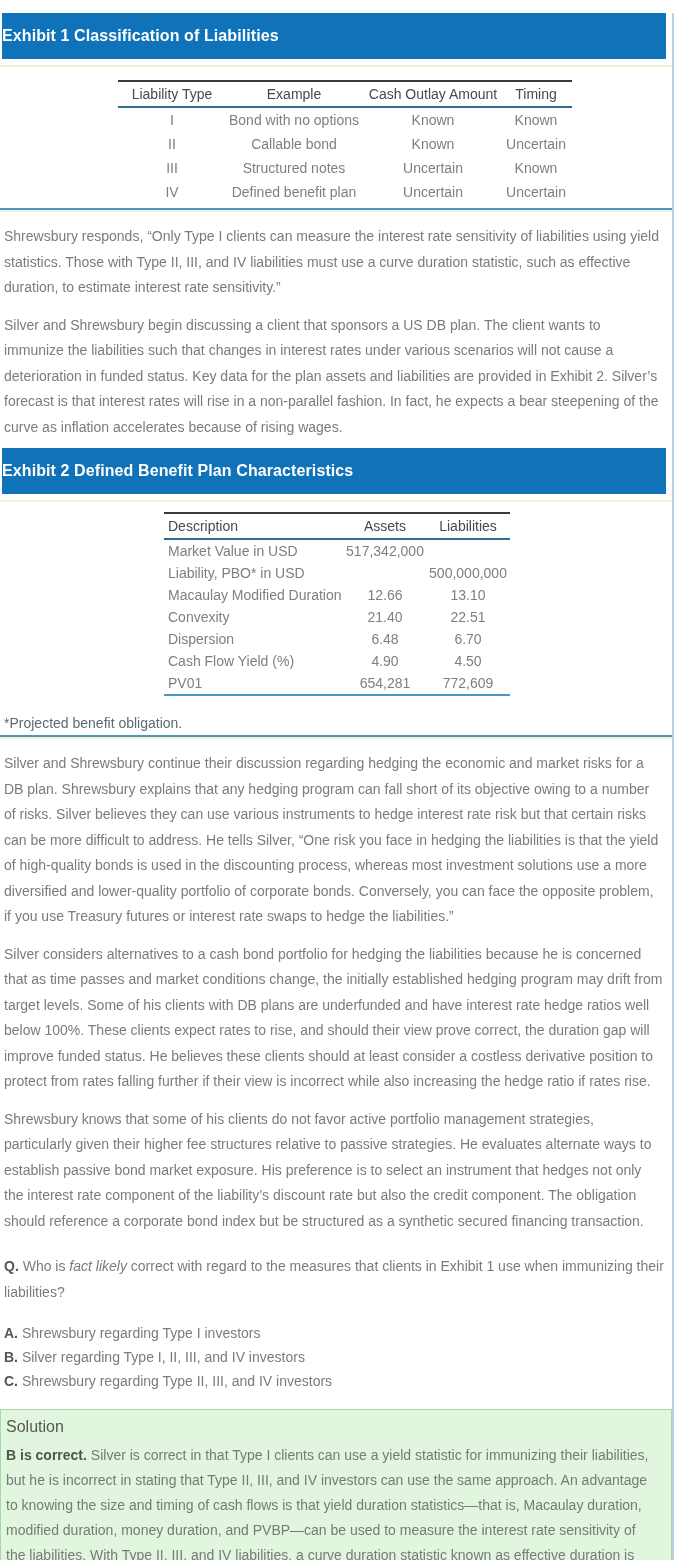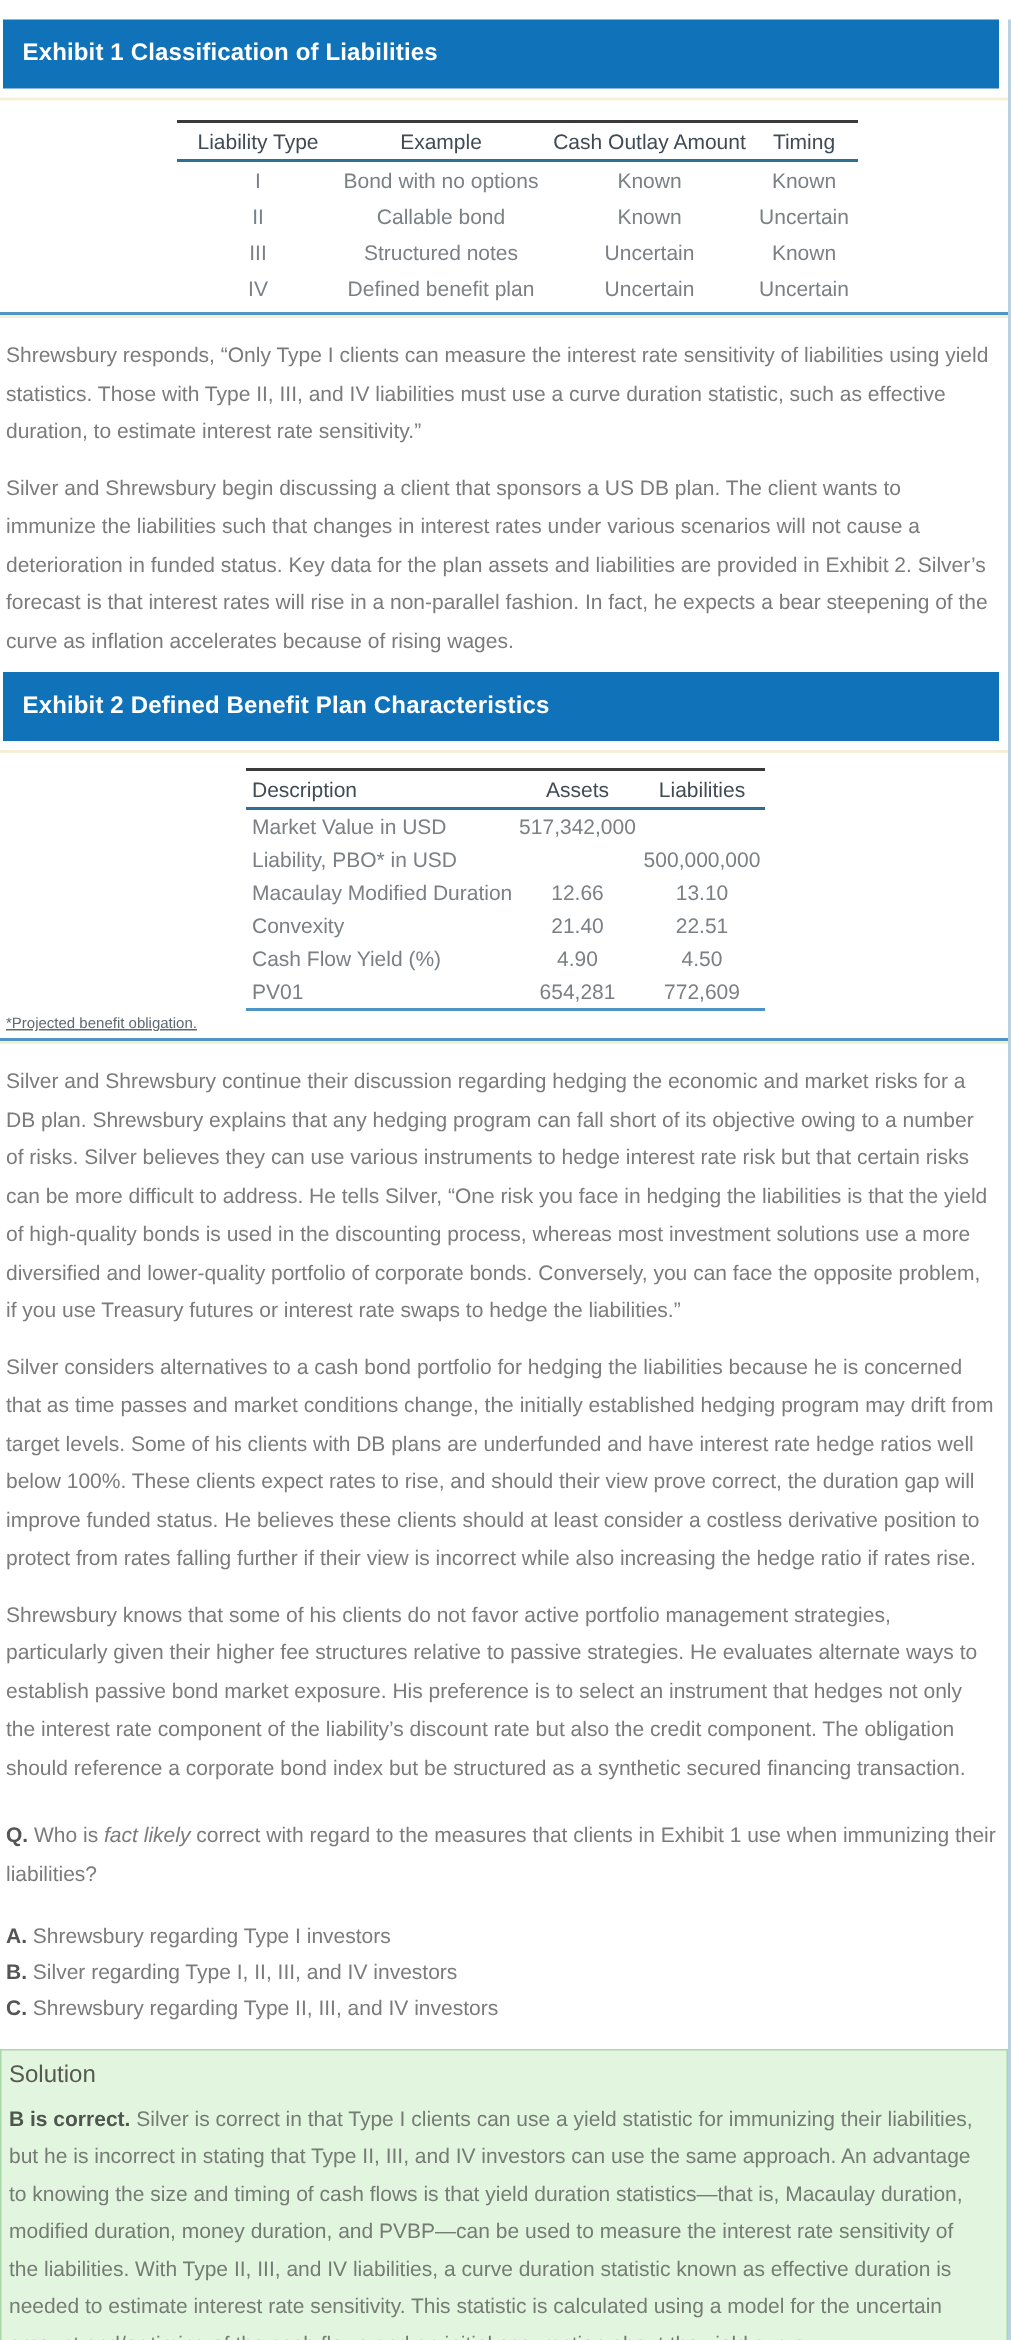--- a/index.html
+++ b/index.html
@@ -7,39 +7,39 @@
     width:674px;height:1560px;overflow:hidden;background:#ffffff;
     font-family:"Liberation Sans", sans-serif;
   }
   .page{
     box-sizing:border-box;width:674px;height:1560px;
     border-right:2px solid #B9D2E2;background:#ffffff;position:relative;
   }
   .banner{
     margin:13px 6px 0 2px;height:46px;line-height:46px;
     background:#1072B8;color:#ffffff;font-size:16px;font-weight:700;
-    padding-left:13px;letter-spacing:0.1px;
+    letter-spacing:0.1px;
   }
   .banner.second{margin-top:8px;}
   .hr-cream{height:0;border:0;border-top:2px solid #F6EFD8;margin:6px 0 0 0;}
   .hr-blue{height:0;border:0;border-top:2px solid #4E94C6;border-bottom:2px solid #F6EFD8;margin:4px 0 0 0;}
   table{border-collapse:collapse;table-layout:fixed;}
   th,td{white-space:nowrap;overflow:hidden;font-weight:400;}
   .t1{margin:13px 0 0 118px;font-size:14px;}
   .t1 th{border-top:2px solid #3A3A3A;border-bottom:2px solid #2F7092;color:#414B54;padding:4px 2px;}
   .t1 td{color:#7B8085;padding:4px 2px;}
   .t1 th:first-child,.t1 td:first-child{text-align:center;padding-left:6px;}
   .t1 th:not(:first-child),.t1 td:not(:first-child){text-align:center;}
   .t2{margin:10px 0 0 164px;font-size:14px;}
   .t2 th{border-top:2px solid #3A3A3A;border-bottom:2px solid #2F7092;color:#414B54;padding:4px 2px;}
   .t2 td{color:#7B8085;padding:3px 2px;}
   .t2 tbody tr:last-child td{border-bottom:2px solid #4E94C6;}
   .t2 th:first-child,.t2 td:first-child{text-align:left;padding-left:4px;}
   .t2 th:not(:first-child),.t2 td:not(:first-child){text-align:center;}
-  .footnote{margin:3px 0 0 4px;font-size:10px;color:#5E6A71;text-decoration:underline;}
+  .footnote{margin:19px 0 0 4px;font-size:14px;color:#5E6A71;}
   .para{font-size:14px;line-height:25.5px;color:#7B7B7B;margin:12px 8px 0 4px;}
   .question{font-size:14px;line-height:25.5px;color:#7B7B7B;margin:20px 8px 0 4px;}
   .q-prefix{font-weight:700;color:#555555;}
   .q-em{font-style:italic;}
   .options{margin:16px 8px 16px 4px;}
   .option{font-size:14px;line-height:24px;color:#7B7B7B;}
   .opt-letter{font-weight:700;color:#555555;}
   .solution{
     margin-top:12px;box-sizing:border-box;width:672px;min-height:200px;
     background:#E2F5DF;border:1px solid #ABD8AB;padding:7px 10px 20px 5px;
@@ -139,20 +139,25 @@
         <td>Macaulay Modified Duration</td>
         <td>12.66</td>
         <td>13.10</td>
       </tr>
       <tr>
         <td>Convexity</td>
         <td>21.40</td>
         <td>22.51</td>
       </tr>
       <tr>
+        <td>Dispersion</td>
+        <td>6.48</td>
+        <td>6.70</td>
+      </tr>
+      <tr>
         <td>Cash Flow Yield (%)</td>
         <td>4.90</td>
         <td>4.50</td>
       </tr>
       <tr>
         <td>PV01</td>
         <td>654,281</td>
         <td>772,609</td>
       </tr>
     </tbody>

